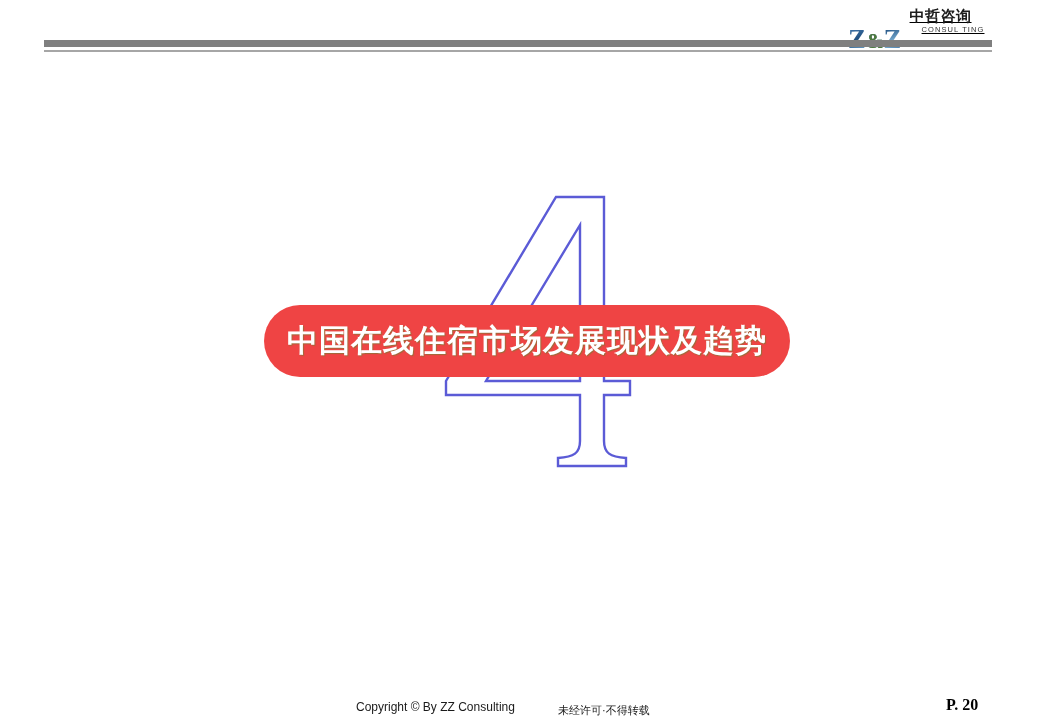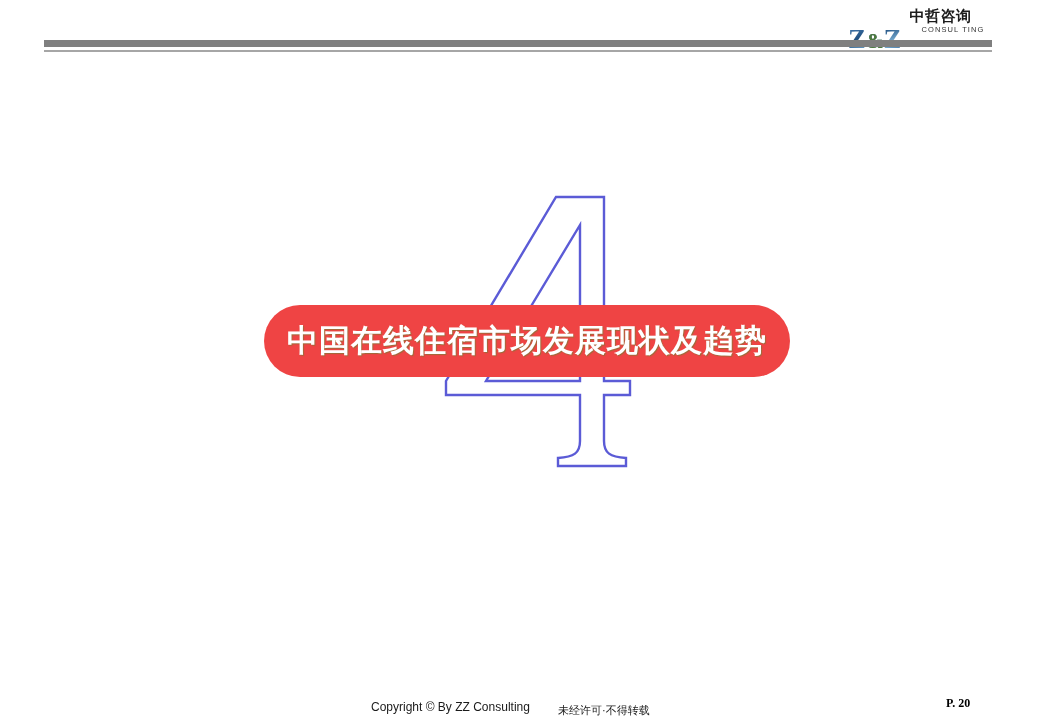--- a/index.html
+++ b/index.html
@@ -48,20 +48,21 @@
   .logo-amp {
     color: #4f7a3c;
     -webkit-text-fill-color: #4f7a3c;
     font-size: 21px;
   }
   .logo-cn-wrap {
     display: flex;
     flex-direction: column;
     justify-content: center;
     line-height: 1;
+    text-decoration: underline;
   }
   .logo-cn {
     font-size: 15px;
     font-weight: 700;
     color: #1b1b1b;
     letter-spacing: 0.5px;
     white-space: nowrap;
   }
   .logo-en {
     font-size: 7.5px;
@@ -122,40 +123,40 @@
     font-size: 31px;
     font-weight: 700;
     letter-spacing: 1px;
     white-space: nowrap;
     text-shadow: 1px 1px 1px rgba(90, 140, 50, 0.55);
   }
 
   
   .footer-copy {
     position: absolute;
-    left: 371px;
+    left: 356px;
     top: 700px;
     font-size: 12px;
     color: #1a1a1a;
     white-space: nowrap;
   }
   .footer-notice {
     position: absolute;
     left: 558px;
     top: 703px;
     font-size: 11px;
     color: #1a1a1a;
     white-space: nowrap;
   }
   .footer-page {
     position: absolute;
     left: 946px;
     top: 696px;
     font-family: "Liberation Serif", serif;
-    font-size: 12px;
+    font-size: 16px;
     font-weight: 700;
     color: #000000;
     white-space: nowrap;
   }
 </style>
 </head>
 <body>
 
 <div class="slide">
 

